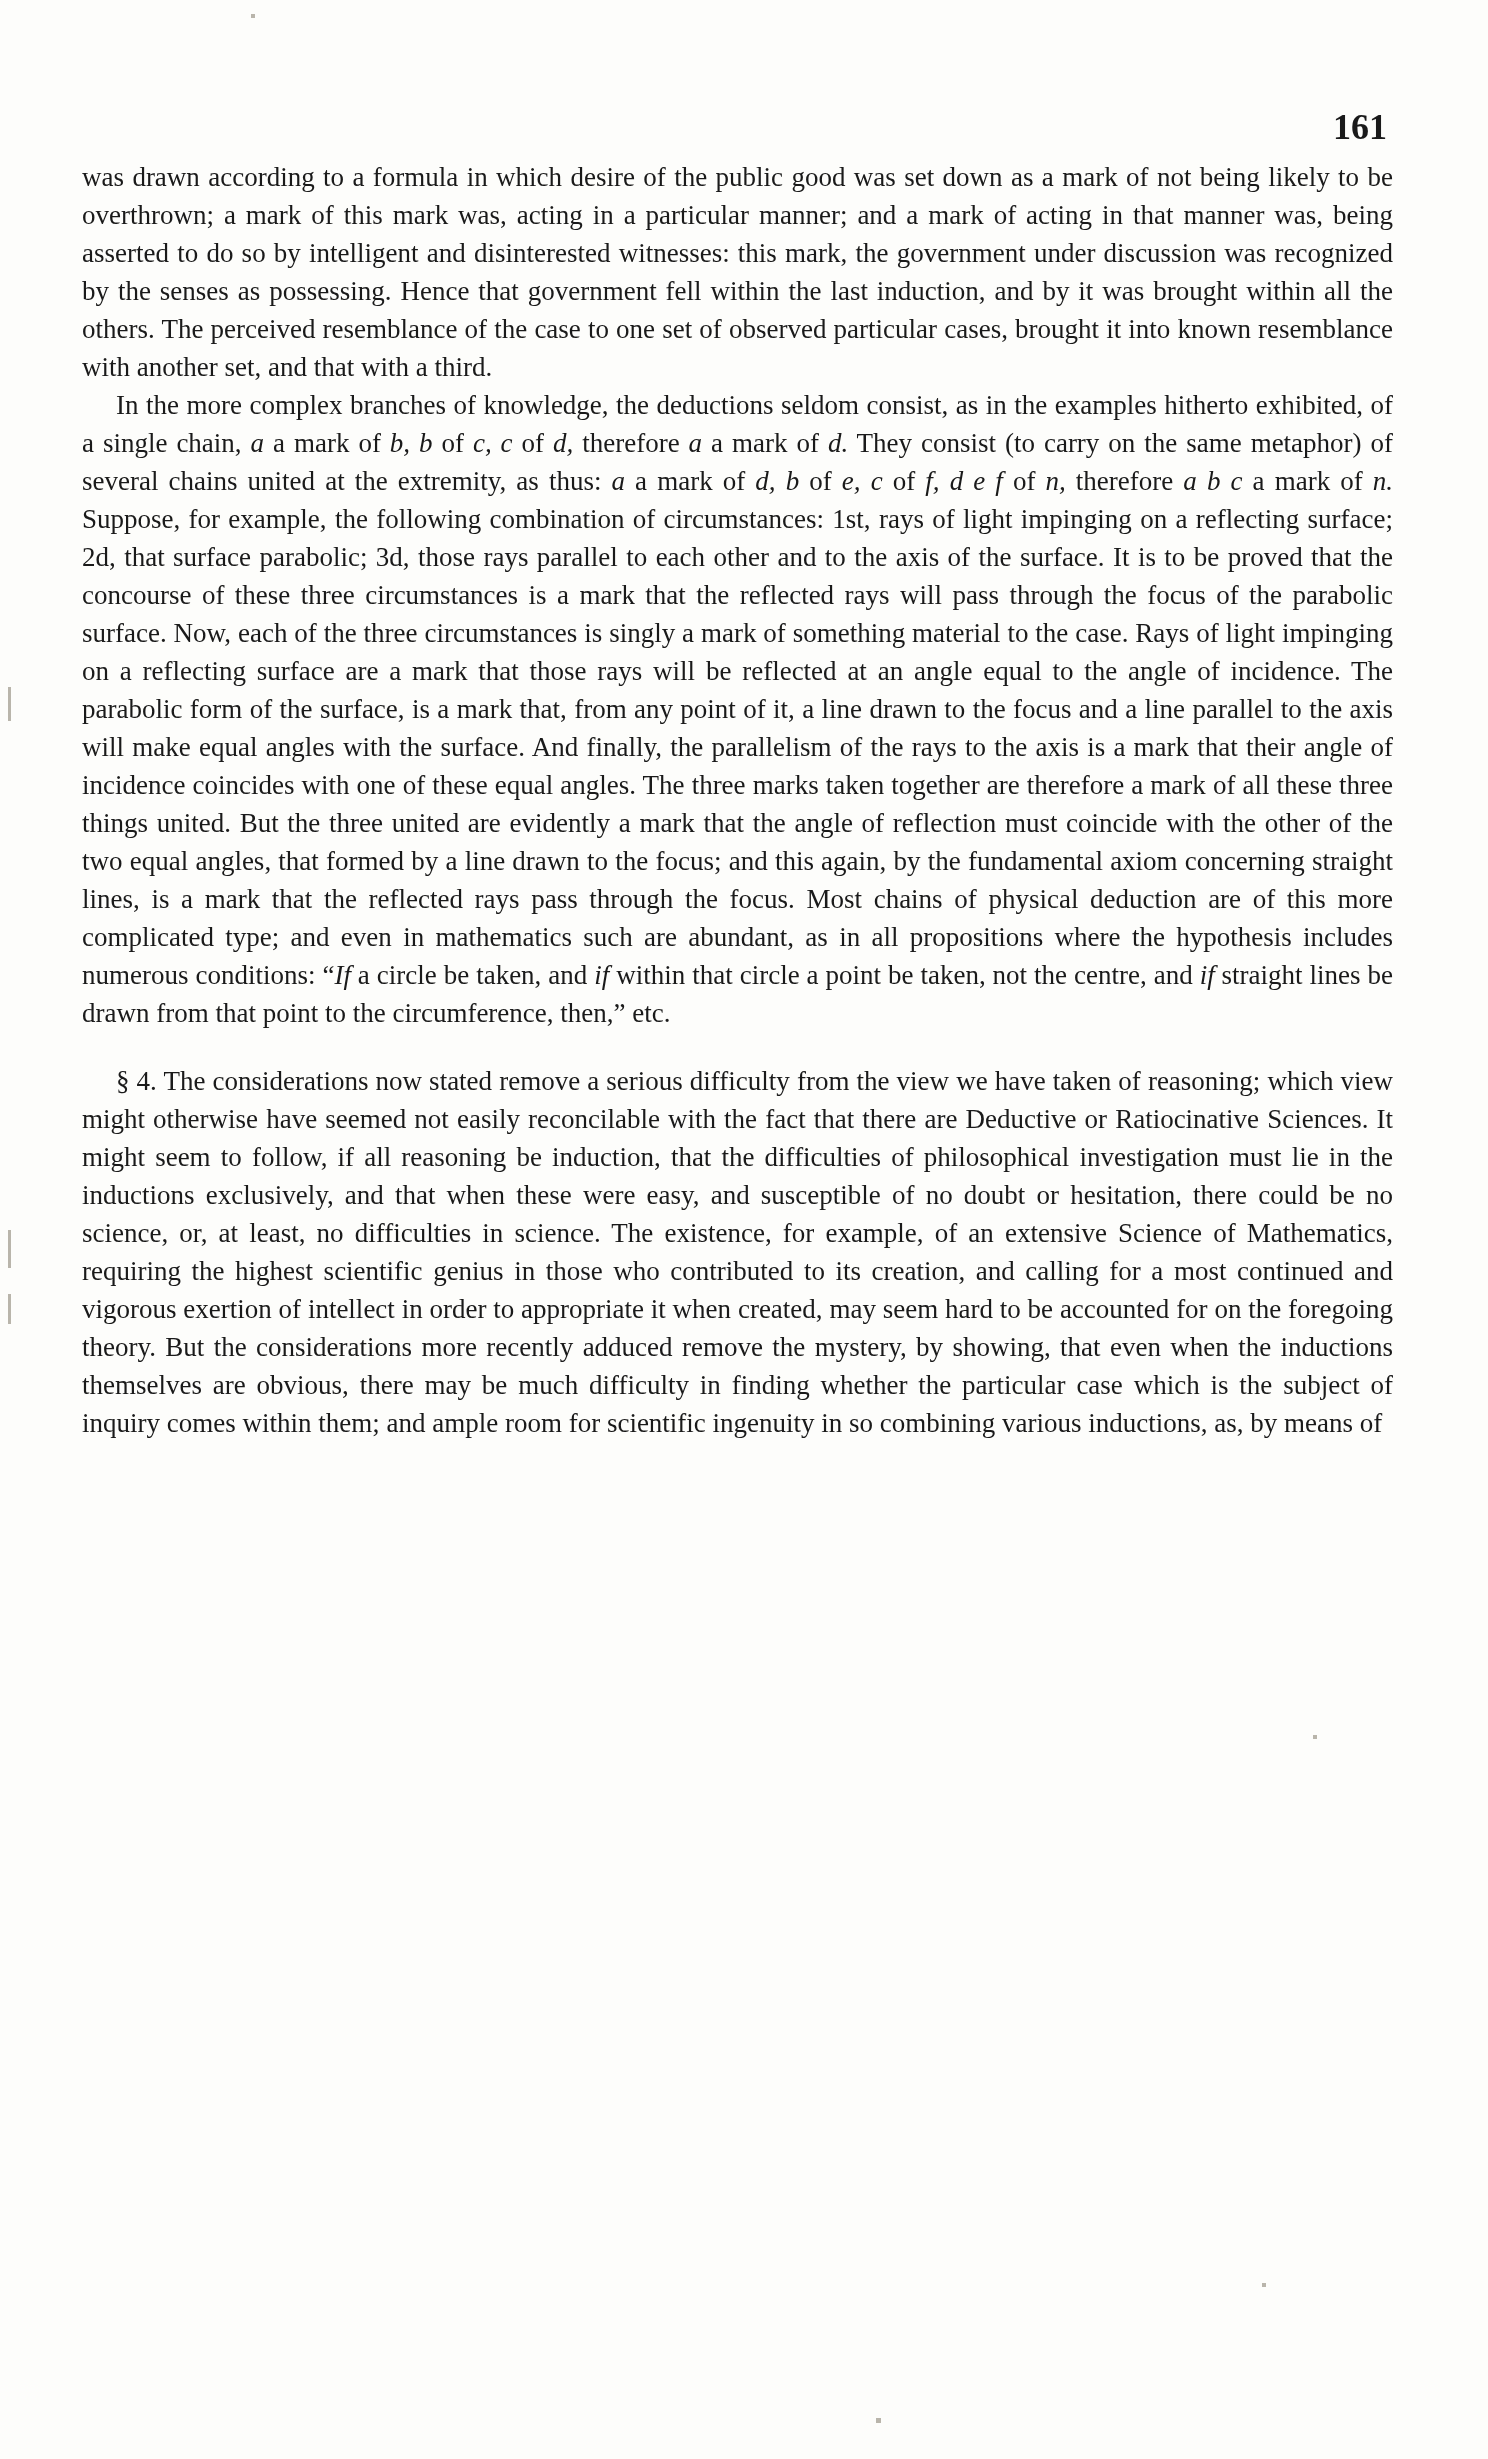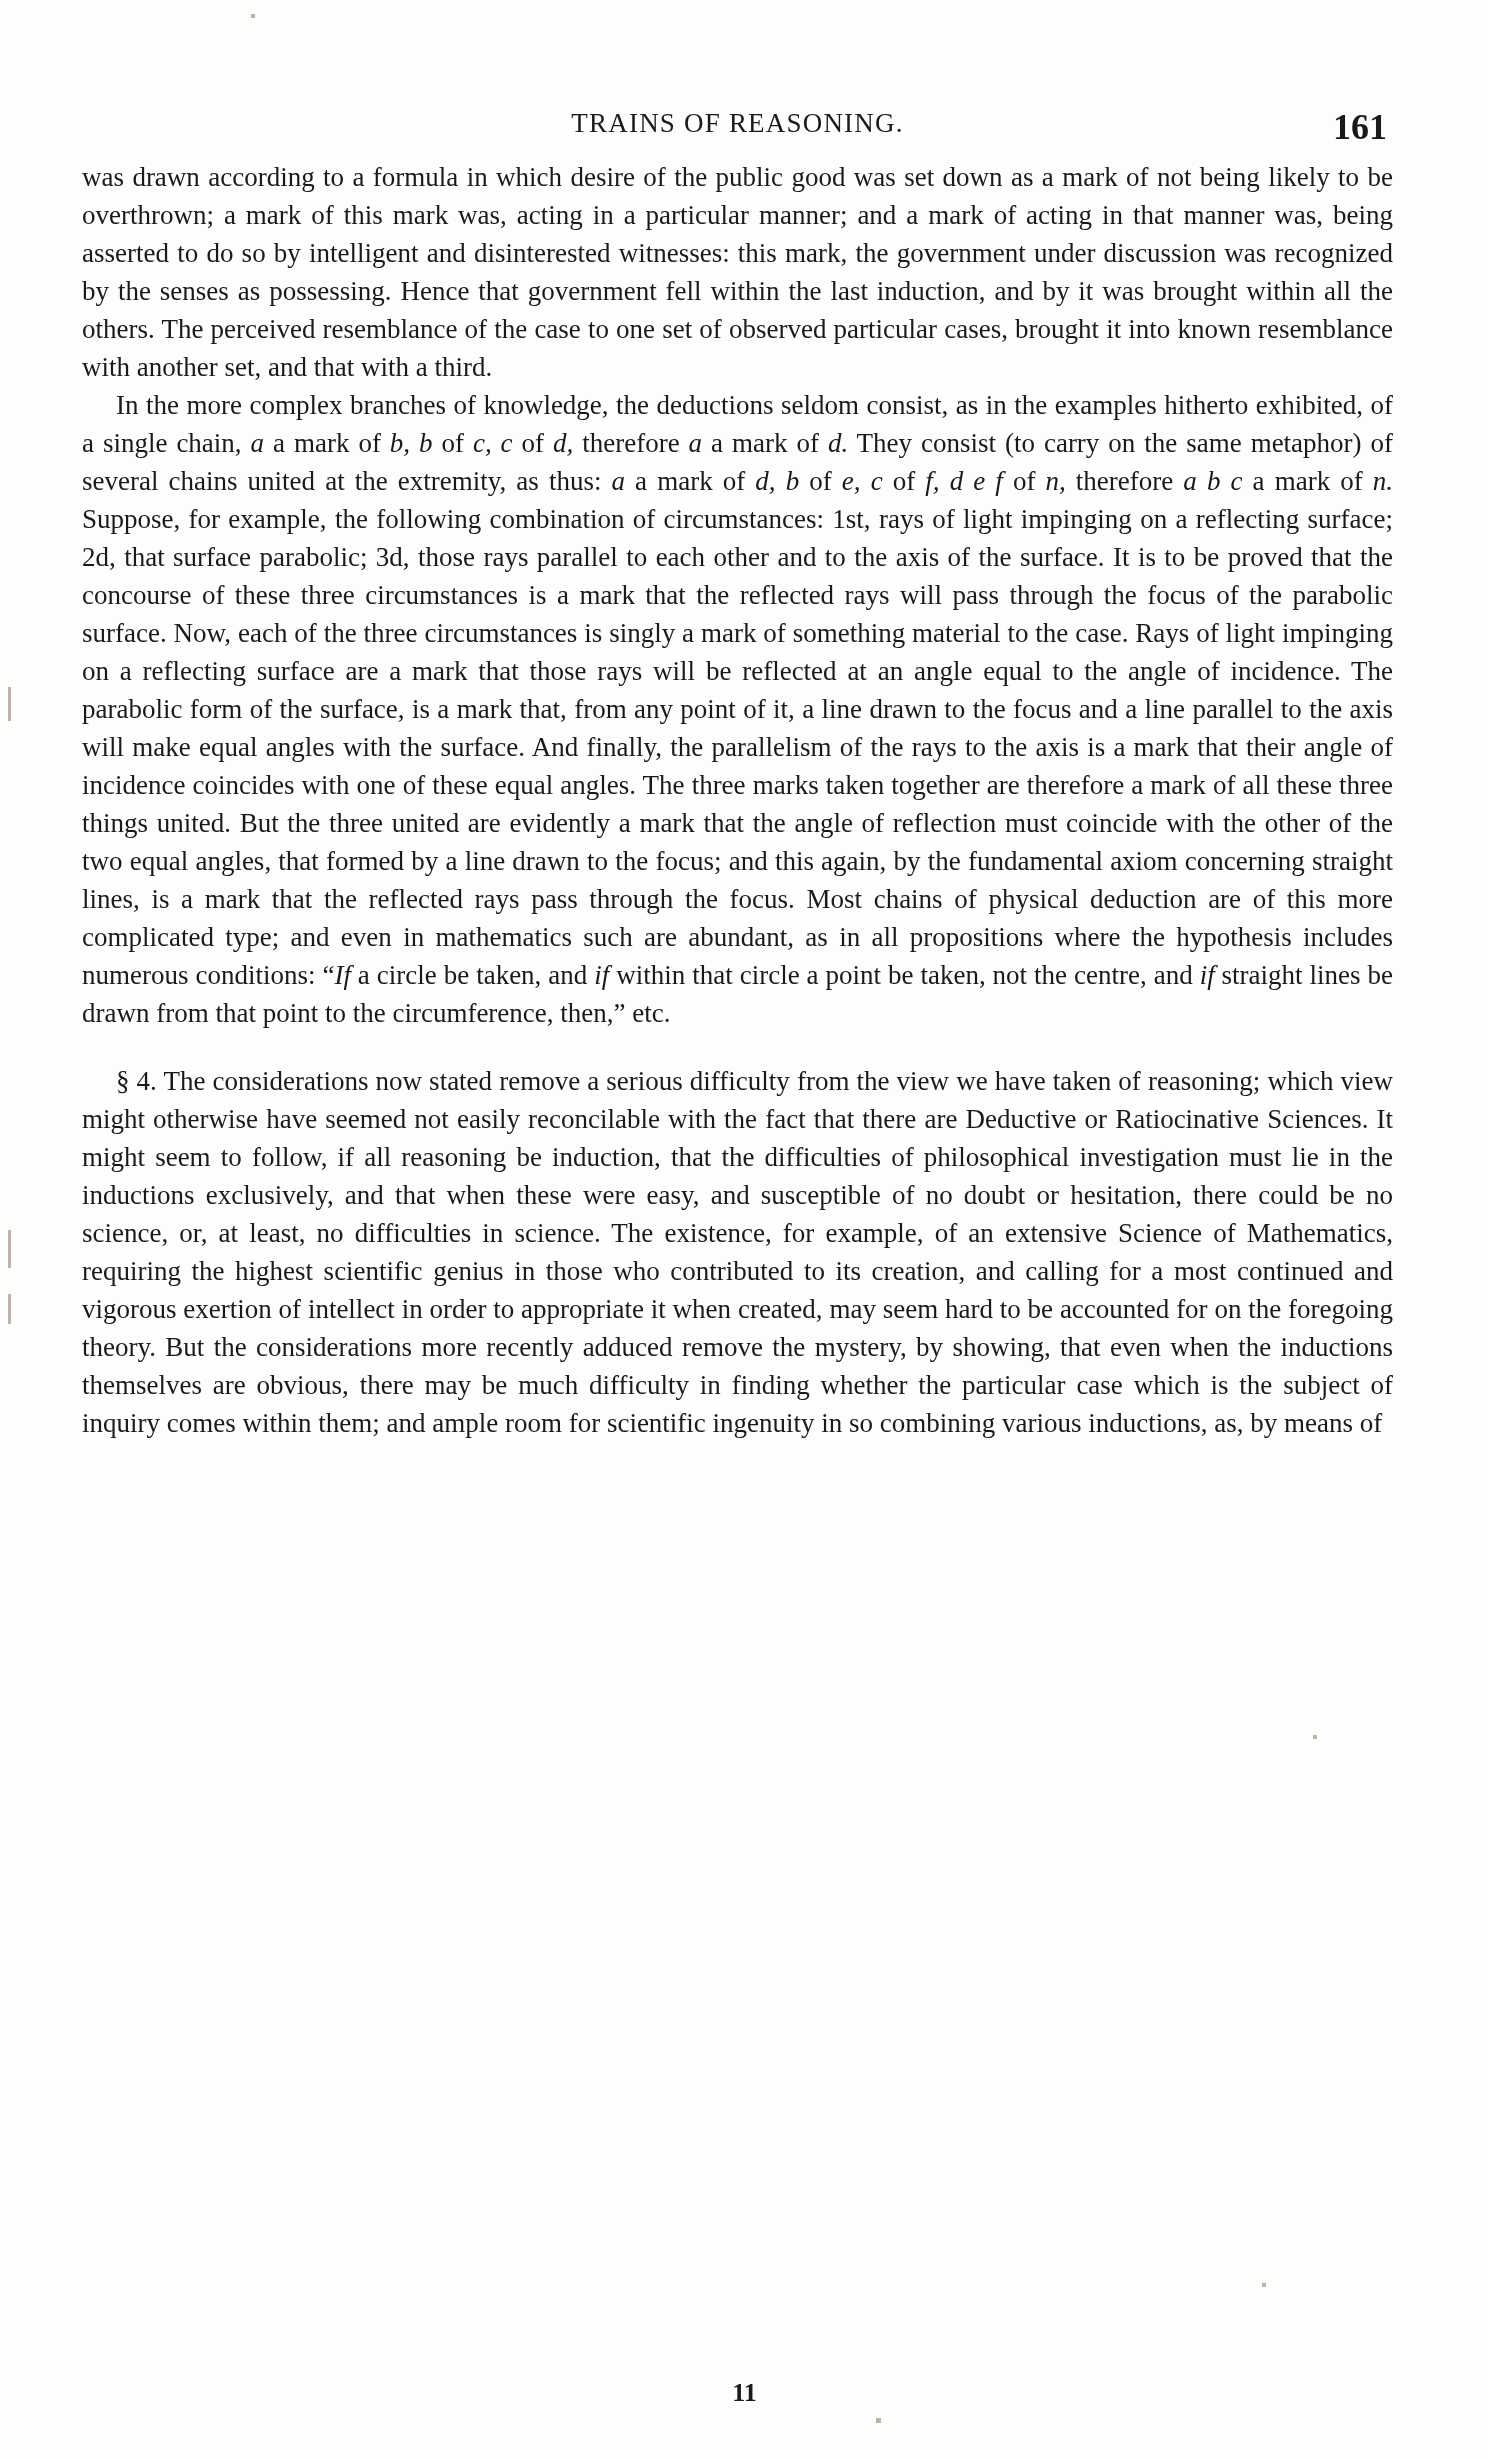--- a/index.html
+++ b/index.html
@@ -105,33 +105,31 @@
   <div class="edge-mark m2"></div>
   <div class="edge-mark m3"></div>
   <div class="edge-mark m4"></div>
   <div class="edge-mark m5"></div>
   <div class="edge-mark m6"></div>
   <div class="edge-mark m7"></div>
 
   <div class="content">
 
     <div class="header">
-      <div class="running-head">TRAINS OF REASONING.</div>
       <div class="page-number">161</div>
     </div>
 
     <div class="body-text">
 
       <p class="para noindent">was drawn according to a formula in which desire of the public good was set down as a mark of not being likely to be overthrown; a mark of this mark was, acting in a particular manner; and a mark of acting in that manner was, being asserted to do so by intelligent and disinterested witnesses: this mark, the government under discussion was recognized by the senses as possessing. Hence that government fell within the last induction, and by it was brought within all the others. The perceived resemblance of the case to one set of observed particular cases, brought it into known resemblance with another set, and that with a third.</p>
 
       <p class="para"><span>In the more complex branches of knowledge, the deductions seldom consist, as in the examples hitherto exhibited, of a single chain, </span><em>a</em><span> a mark of </span><em>b,</em><span> </span><em>b</em><span> of </span><em>c, c</em><span> of </span><em>d,</em><span> therefore </span><em>a</em><span> a mark of </span><em>d.</em><span> They consist (to carry on the same metaphor) of several chains united at the extremity, as thus: </span><em>a</em><span> a mark of </span><em>d, b</em><span> of </span><em>e, c</em><span> of </span><em>f, d e f</em><span> of </span><em>n,</em><span> therefore </span><em>a b c</em><span> a mark of </span><em>n.</em><span> Suppose, for example, the following combination of circumstances: 1st, rays of light impinging on a reflecting surface; 2d, that surface parabolic; 3d, those rays parallel to each other and to the axis of the surface. It is to be proved that the concourse of these three circumstances is a mark that the reflected rays will pass through the focus of the parabolic surface. Now, each of the three circumstances is singly a mark of something material to the case. Rays of light impinging on a reflecting surface are a mark that those rays will be reflected at an angle equal to the angle of incidence. The parabolic form of the surface, is a mark that, from any point of it, a line drawn to the focus and a line parallel to the axis will make equal angles with the surface. And finally, the parallelism of the rays to the axis is a mark that their angle of incidence coincides with one of these equal angles. The three marks taken together are therefore a mark of all these three things united. But the three united are evidently a mark that the angle of reflection must coincide with the other of the two equal angles, that formed by a line drawn to the focus; and this again, by the fundamental axiom concerning straight lines, is a mark that the reflected rays pass through the focus. Most chains of physical deduction are of this more complicated type; and even in mathematics such are abundant, as in all propositions where the hypothesis includes numerous conditions: “</span><em>If</em><span> a circle be taken, and </span><em>if</em><span> within that circle a point be taken, not the centre, and </span><em>if</em><span> straight lines be drawn from that point to the circumference, then,” etc.</span></p>
 
       <div class="gap"></div>
 
       <p class="para">§ 4. The considerations now stated remove a serious difficulty from the view we have taken of reasoning; which view might otherwise have seemed not easily reconcilable with the fact that there are Deductive or Ratiocinative Sciences. It might seem to follow, if all reasoning be induction, that the difficulties of philosophical investigation must lie in the inductions exclusively, and that when these were easy, and susceptible of no doubt or hesitation, there could be no science, or, at least, no difficulties in science. The existence, for example, of an extensive Science of Mathematics, requiring the highest scientific genius in those who contributed to its creation, and calling for a most continued and vigorous exertion of intellect in order to appropriate it when created, may seem hard to be accounted for on the foregoing theory. But the considerations more recently adduced remove the mystery, by showing, that even when the inductions themselves are obvious, there may be much difficulty in finding whether the particular case which is the subject of inquiry comes within them; and ample room for scientific ingenuity in so combining various inductions, as, by means of</p>
 
     </div>
   </div>
 
-  <div class="folio">11</div>
 
 </div>
 
 
 </body></html>

